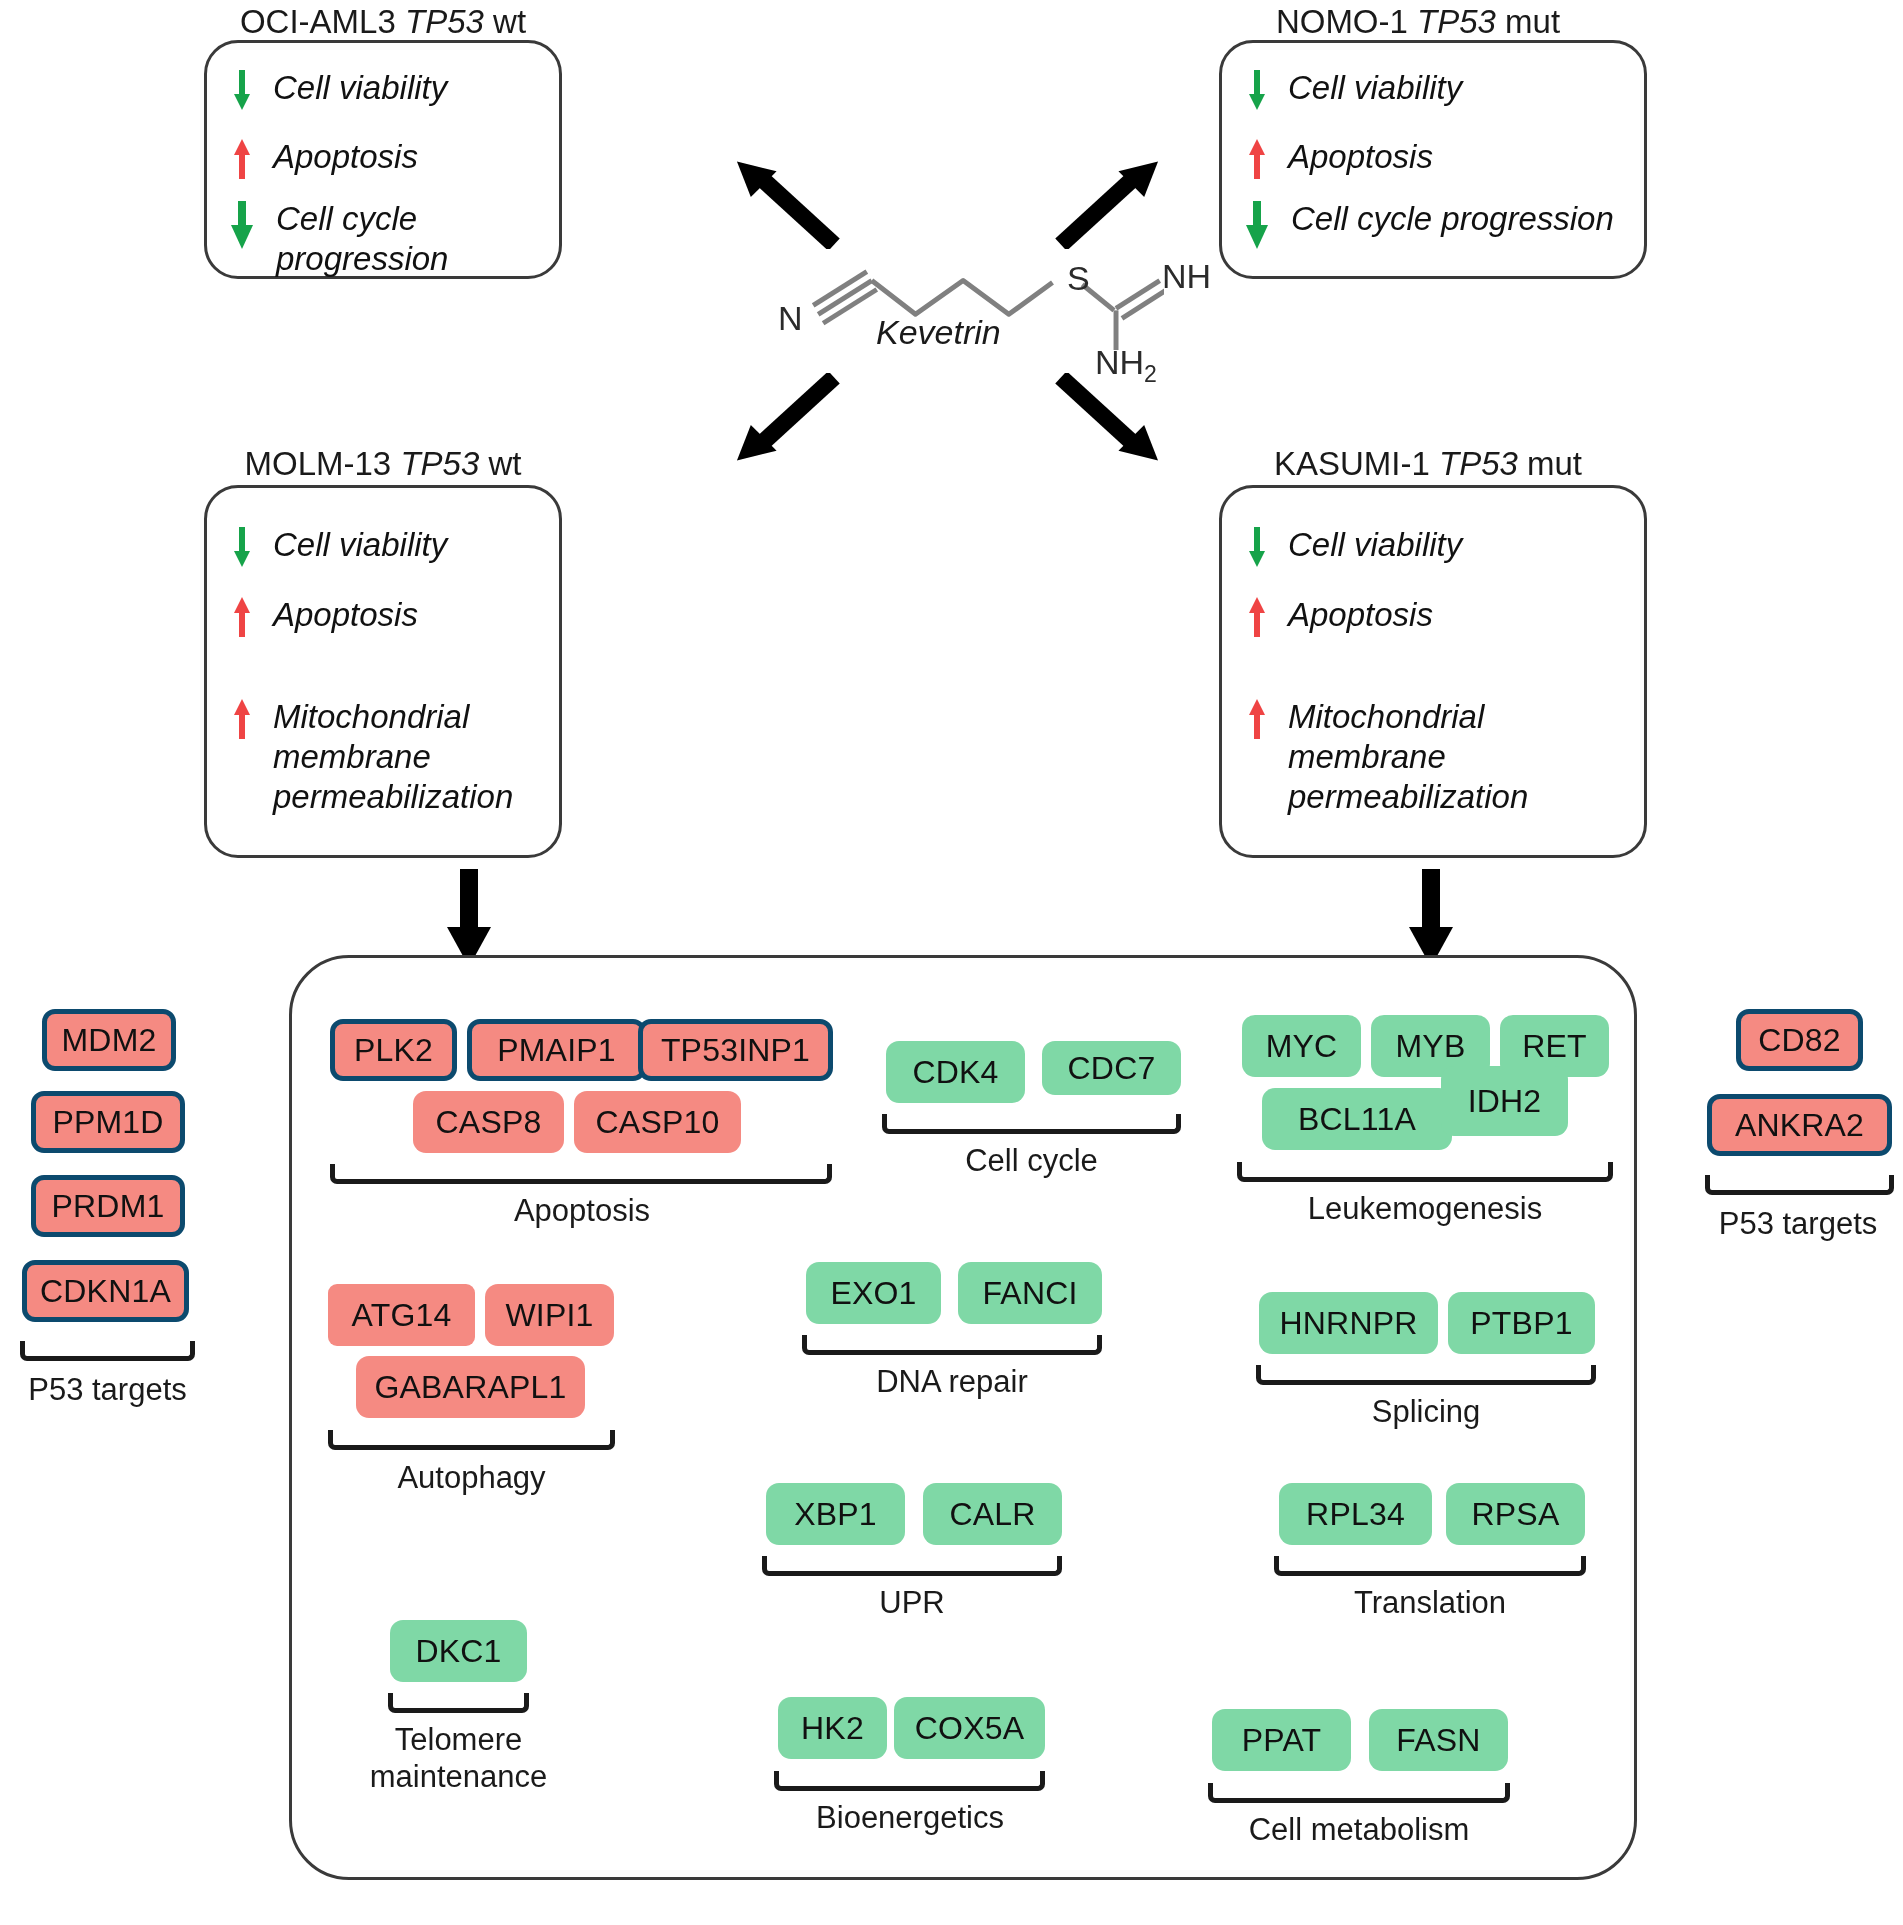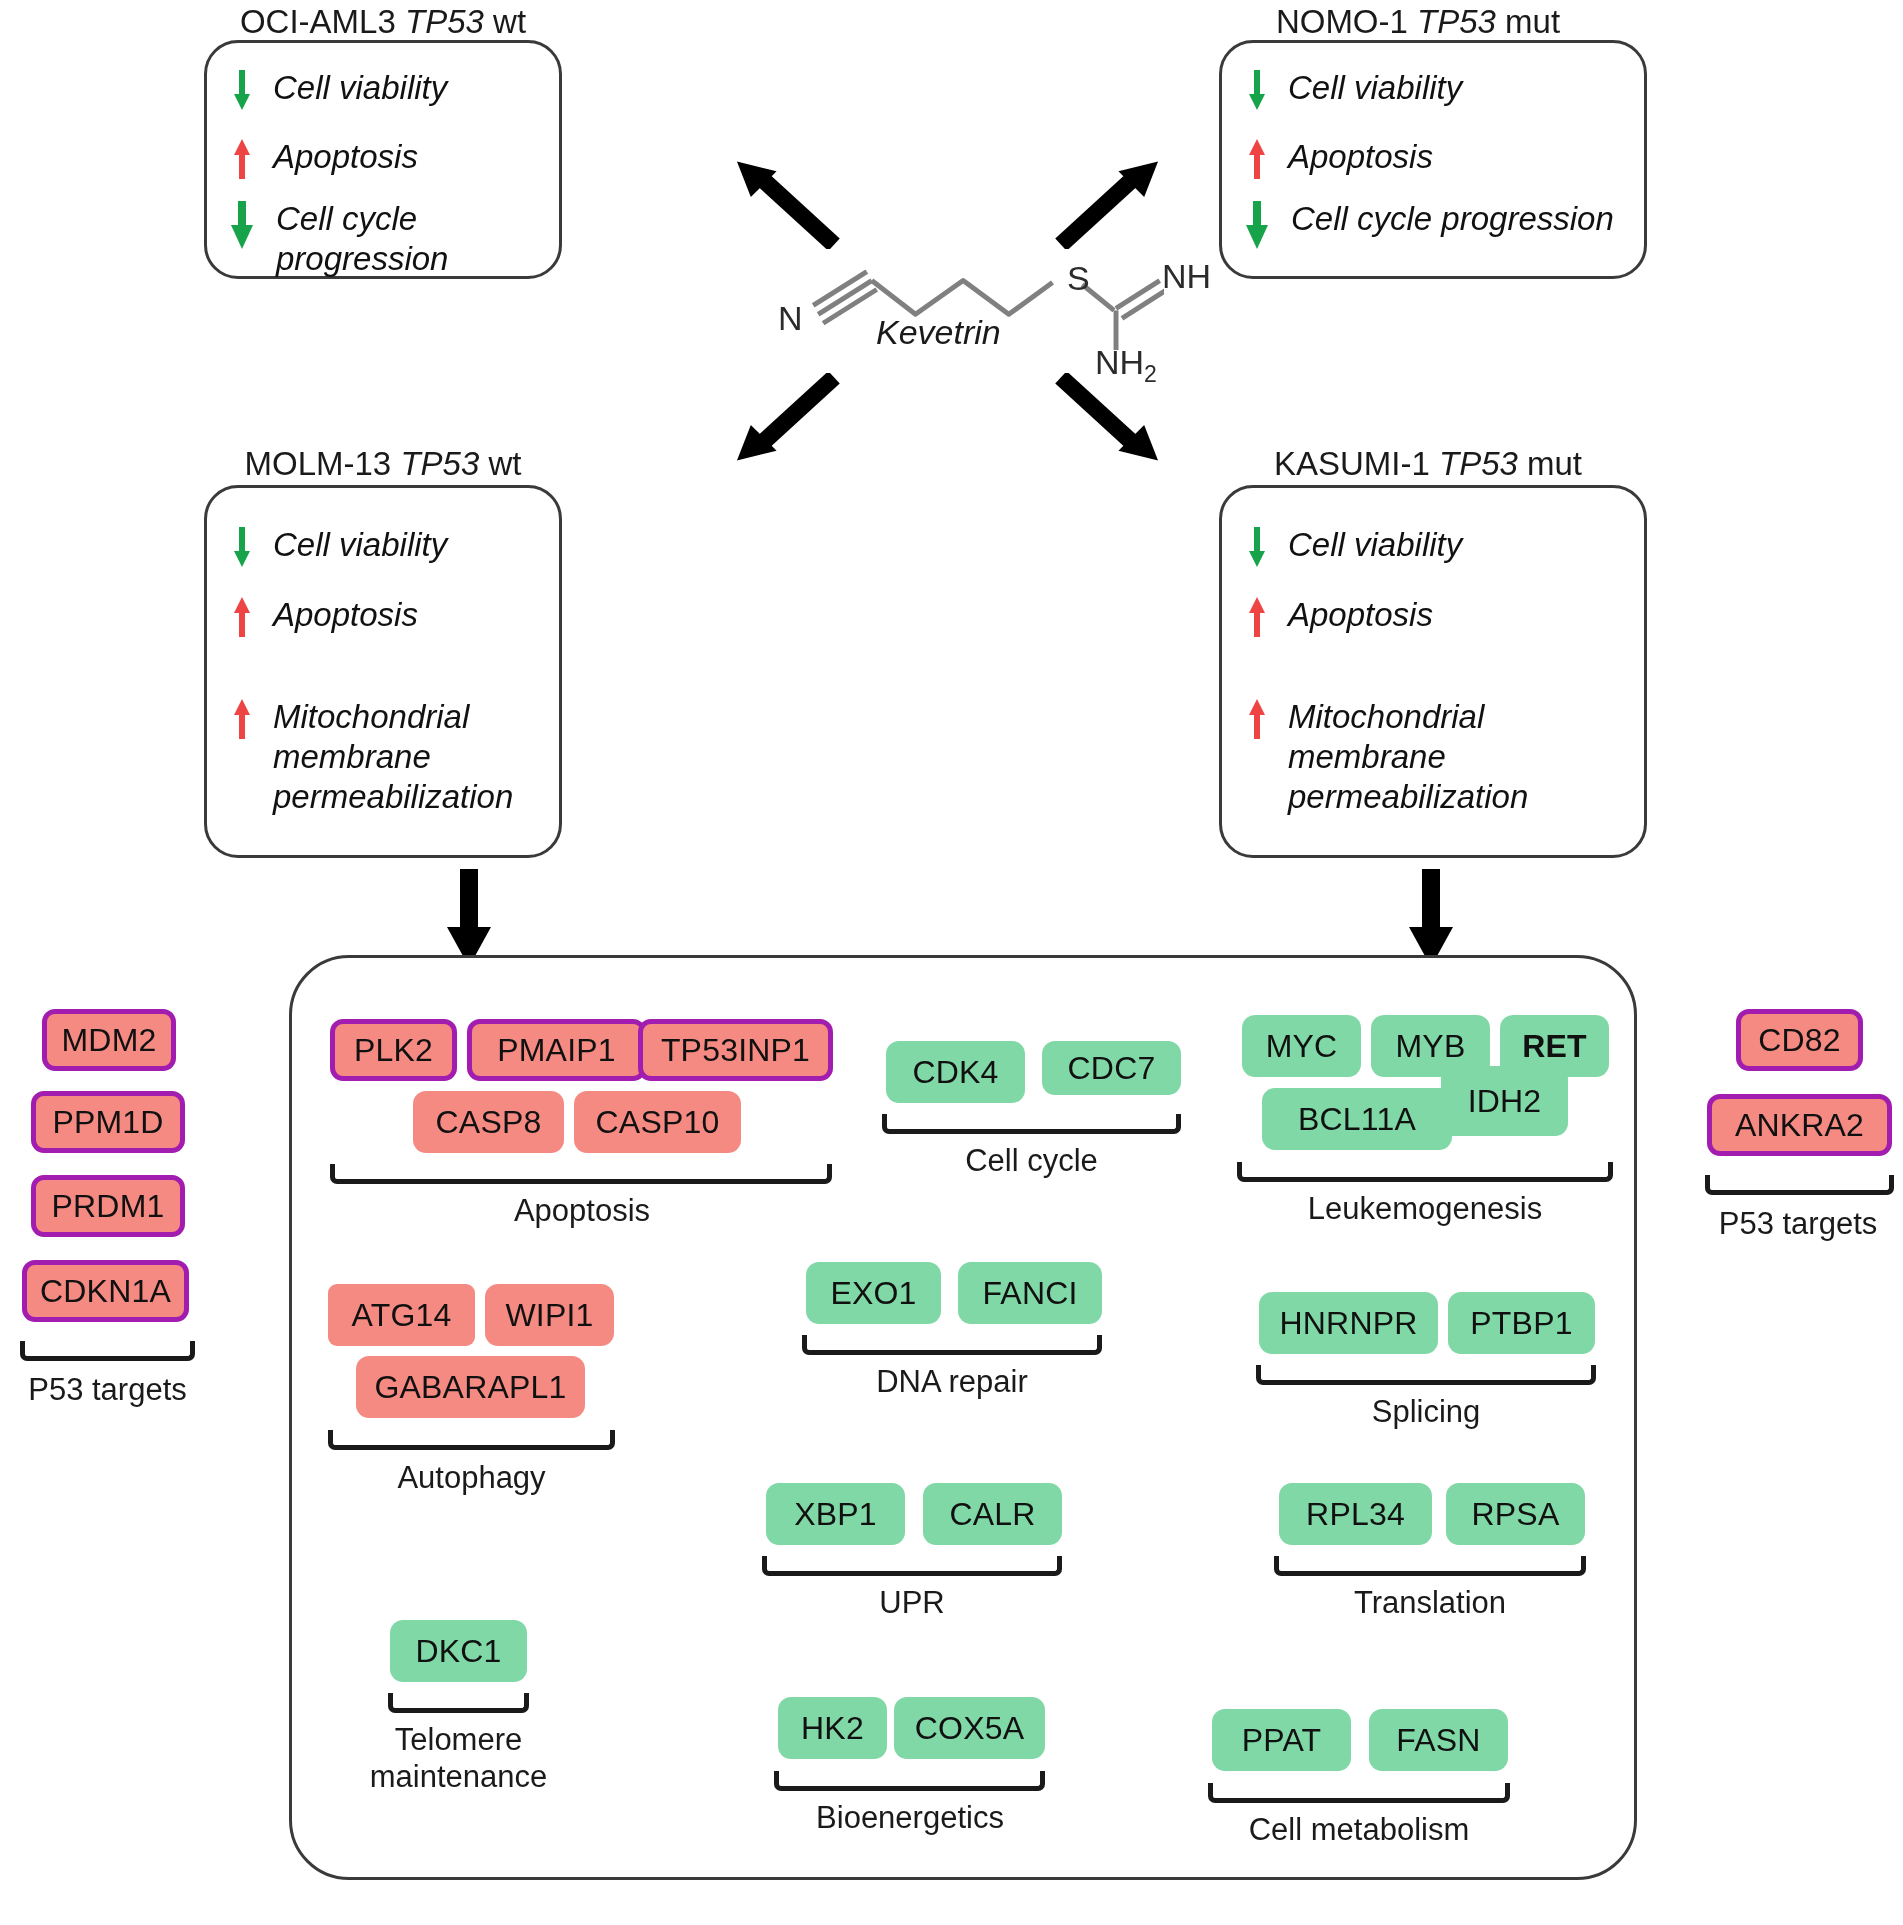--- a/index.html
+++ b/index.html
@@ -28,21 +28,21 @@
   .atom sub{font-size:23px;}
 
   
   .bigbox{position:absolute;border:3px solid #3a3a3a;border-radius:60px;background:#fff;box-sizing:border-box;}
 
   
   .gene{position:absolute;border-radius:13px;display:flex;align-items:center;justify-content:center;
         font-size:32px;color:#111;box-sizing:border-box;white-space:nowrap;letter-spacing:0.2px;}
   .gene.red{background:#f58a82;}
   .gene.green{background:#7fd8a6;}
-  .gene.bordered{border:5px solid #a21caf;}
+  .gene.bordered{border:5px solid #0c4a6e;}
 
   
   .bracket{position:absolute;border-left:5px solid #1a1a1a;border-right:5px solid #1a1a1a;
            border-bottom:5px solid #1a1a1a;border-bottom-left-radius:7px;border-bottom-right-radius:7px;
            box-sizing:border-box;}
   .caption{position:absolute;text-align:center;font-size:31px;line-height:37px;color:#1a1a1a;}
 
   
   .vdown{position:absolute;}
 </style>
@@ -297,21 +297,21 @@
 <div class="bracket" style="left:762px;top:1556px;width:300px;height:20px;"></div>
 <div class="caption" style="left:762px;top:1584px;width:300px;">UPR</div>
 
 <div class="gene green" style="left:778px;top:1697px;width:109px;height:62px;">HK2</div>
 <div class="gene green" style="left:894px;top:1697px;width:151px;height:62px;">COX5A</div>
 <div class="bracket" style="left:774px;top:1771px;width:271px;height:20px;"></div>
 <div class="caption" style="left:756px;top:1799px;width:308px;">Bioenergetics</div>
 
 <div class="gene green" style="left:1242px;top:1015px;width:119px;height:62px;">MYC</div>
 <div class="gene green" style="left:1371px;top:1015px;width:119px;height:62px;">MYB</div>
-<div class="gene green" style="left:1500px;top:1015px;width:109px;height:62px;font-weight:bold;">RET</div>
+<div class="gene green" style="left:1500px;top:1015px;width:109px;height:62px;">RET</div>
 <div class="gene green" style="left:1262px;top:1088px;width:190px;height:62px;">BCL11A</div>
 <div class="gene green" style="left:1441px;top:1066px;width:127px;height:70px;">IDH2</div>
 <div class="bracket" style="left:1237px;top:1162px;width:376px;height:20px;"></div>
 <div class="caption" style="left:1237px;top:1190px;width:376px;">Leukemogenesis</div>
 
 <div class="gene green" style="left:1259px;top:1292px;width:179px;height:62px;">HNRNPR</div>
 <div class="gene green" style="left:1448px;top:1292px;width:147px;height:62px;">PTBP1</div>
 <div class="bracket" style="left:1256px;top:1365px;width:340px;height:20px;"></div>
 <div class="caption" style="left:1256px;top:1393px;width:340px;">Splicing</div>
 

